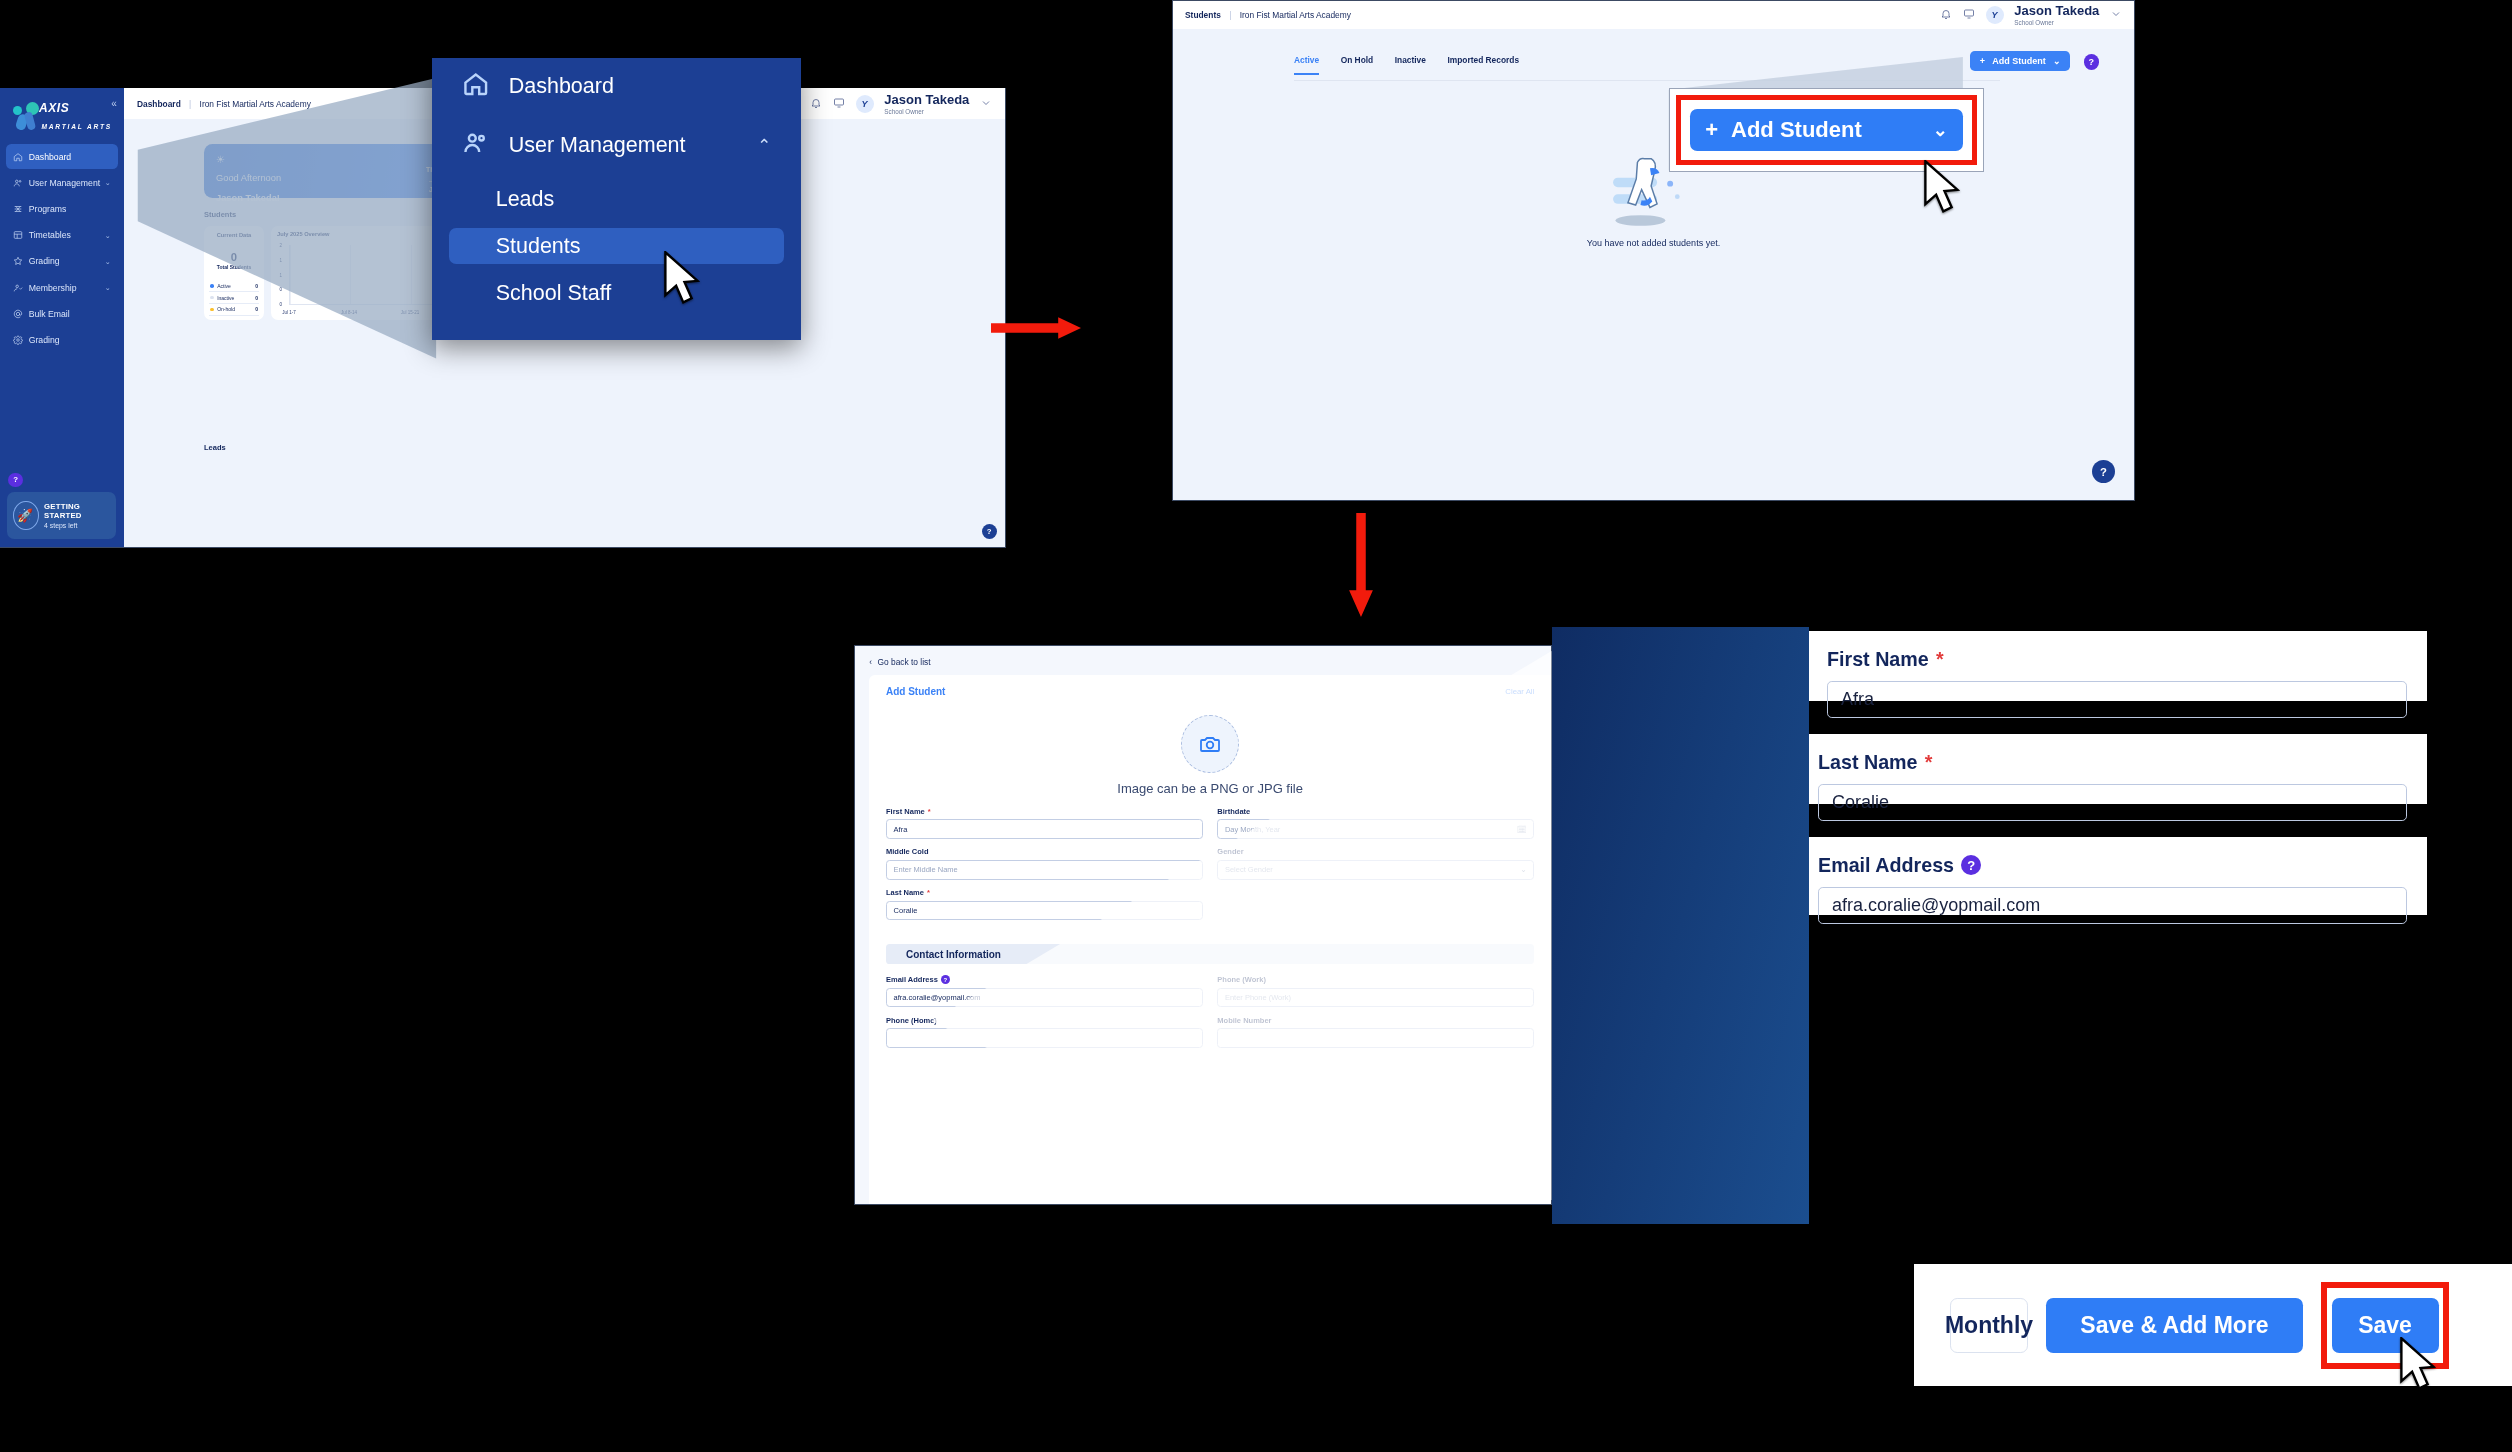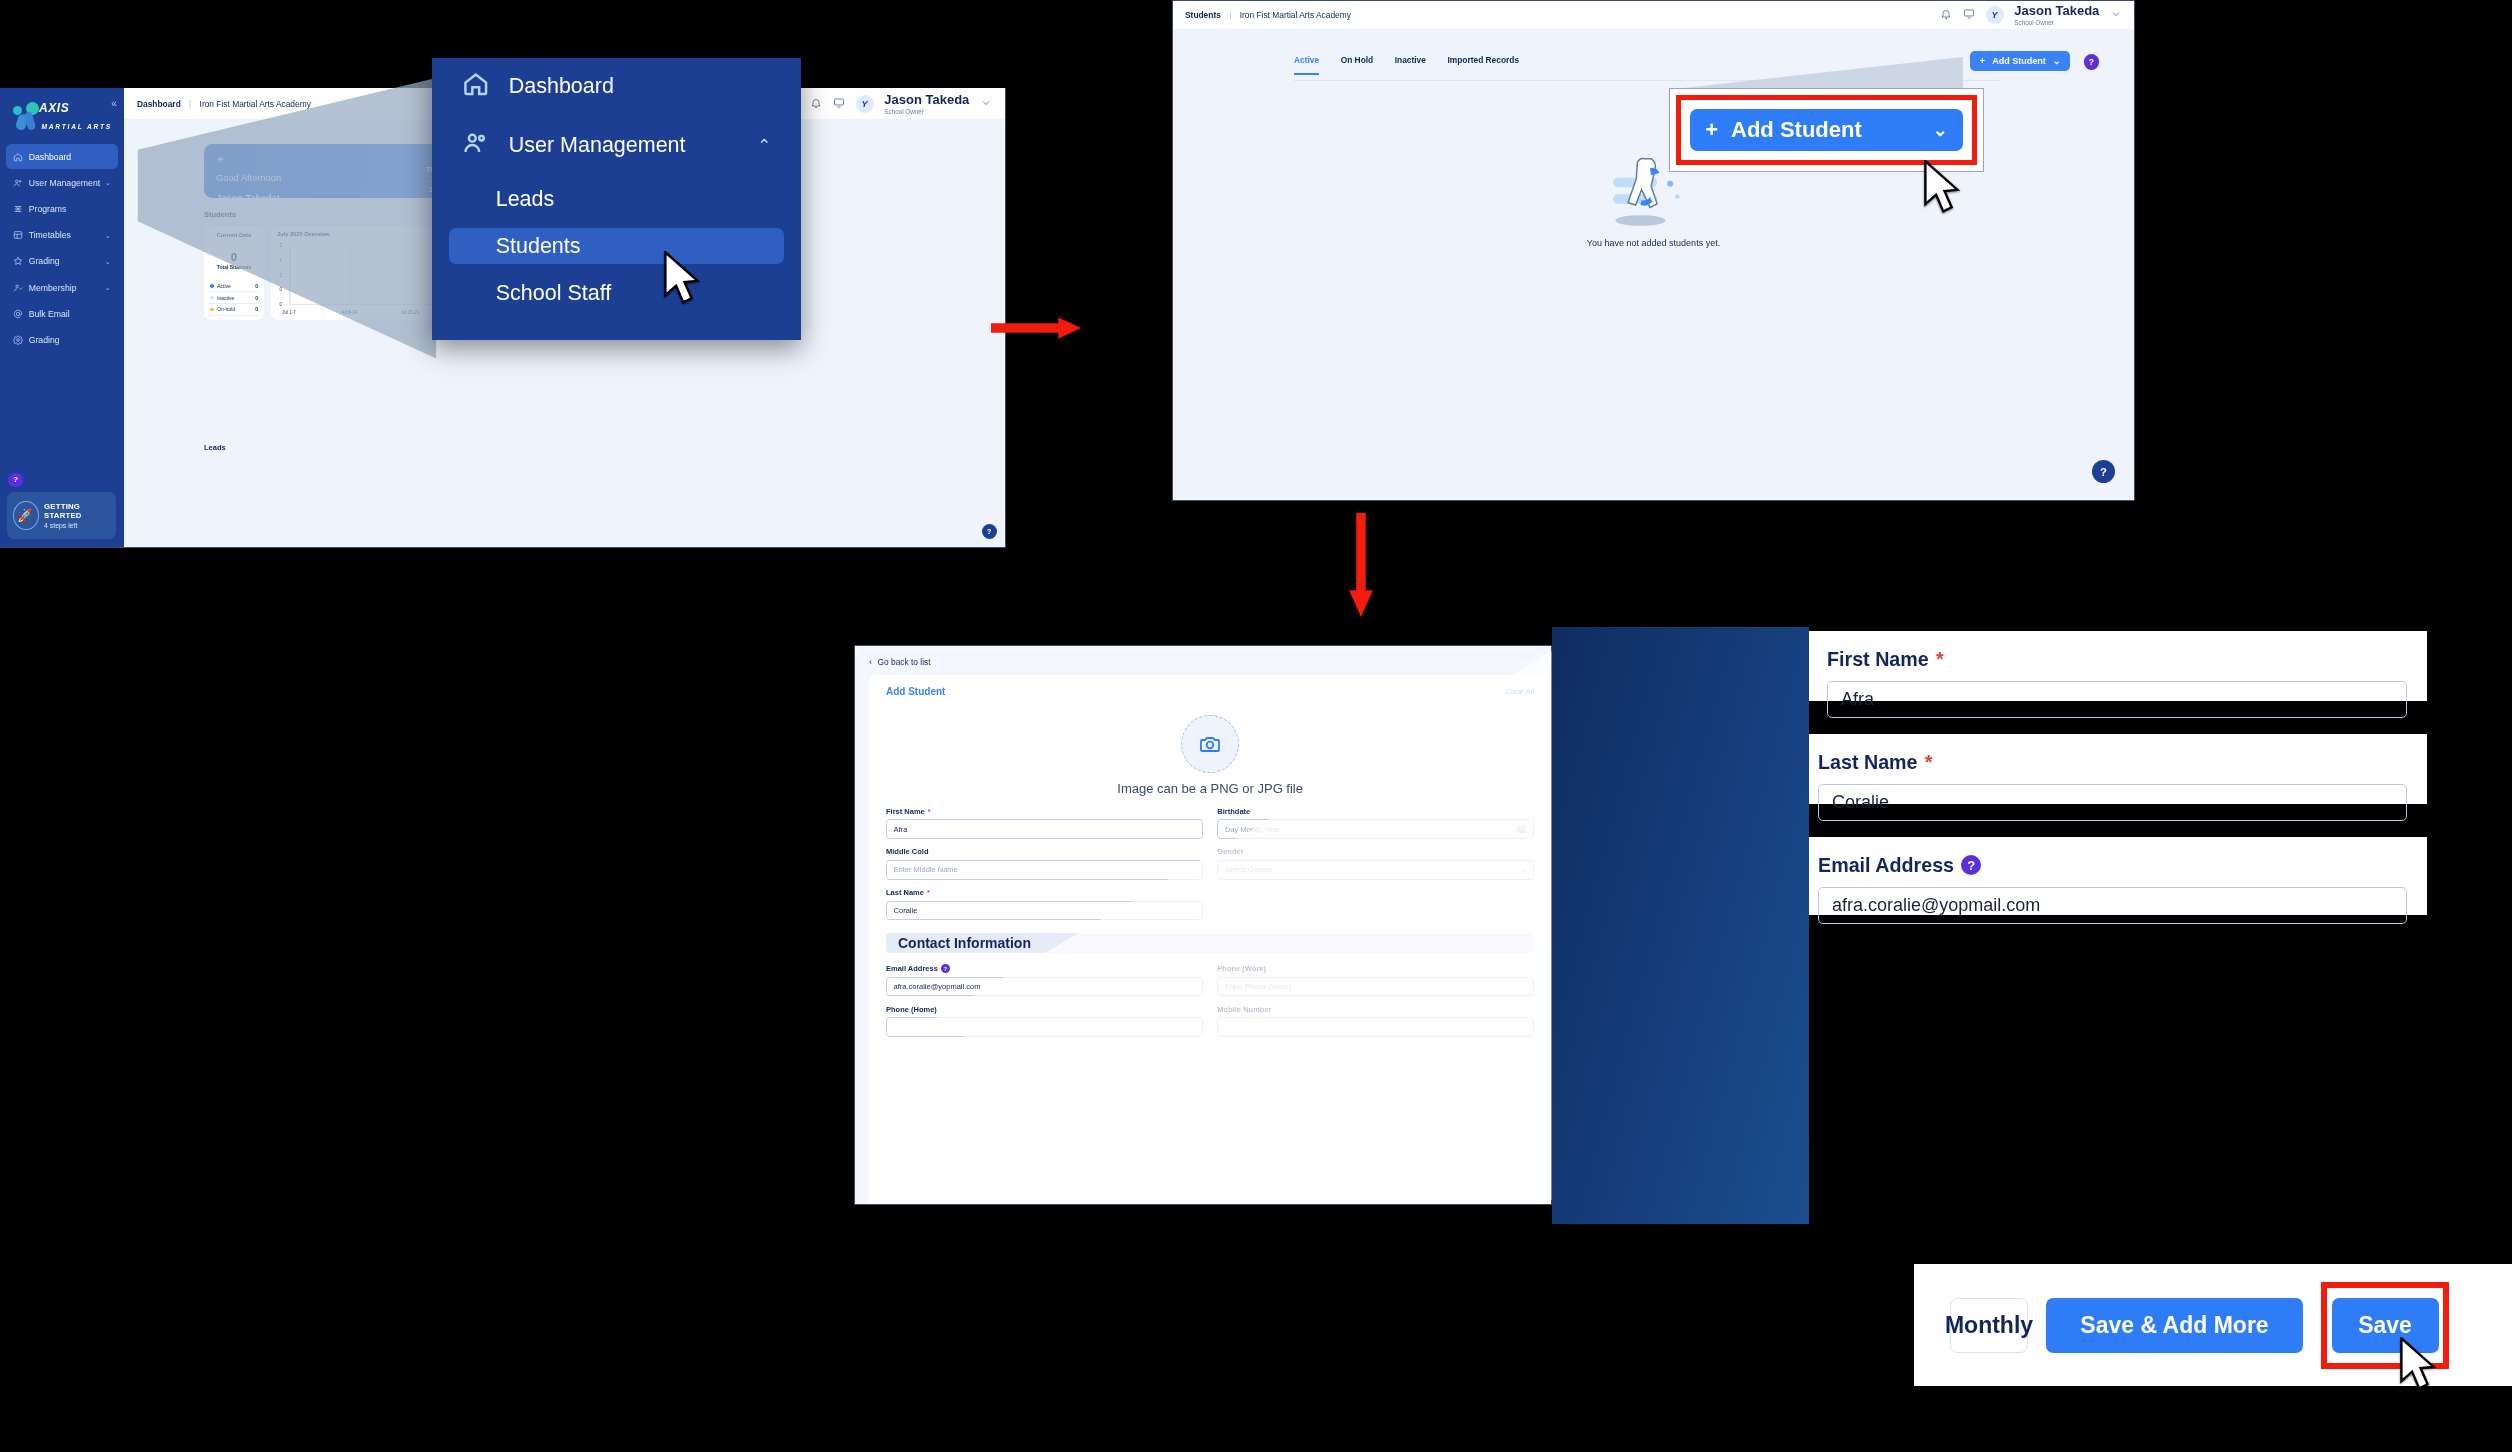--- a/index.html
+++ b/index.html
@@ -142,22 +142,22 @@
   .imgCap{ text-align:center; font-size:13px; color:#3a4a70; margin-top:8.4px;}
   .grid{ margin-top:10.7px; display:grid; grid-template-columns:1fr 1fr; column-gap:14.3px; row-gap:8.4px;}
   .fl{ font-size:7.5px; font-weight:bold; margin-bottom:3.6px; display:flex; align-items:center; gap:3px;}
   .fl .req{ color:#e23b3b; }
   .fl .qm{ width:9px; height:9px; border-radius:50%; background:#5b2fe0; color:#fff; font-size:6px; font-weight:bold;
            display:flex; align-items:center; justify-content:center;}
   .fi{ height:19.7px; border:0.6px solid #c3cee4; border-radius:3.6px; display:flex; align-items:center; padding:0 6.6px;
        font-size:7.5px; background:#fff;}
   .fi.ph{ color:#9aa7c2; }
   .fi .ic{ margin-left:auto; color:#8c9ab8; font-size:7.8px;}
-  .sectionBar{ margin-top:13px; height:20px; background:#e6ecf7; border-radius:3.6px; display:flex; align-items:center;
-               padding:0 12px; font-size:14px; font-weight:bold;}
+  .sectionBar{ margin-top:24px; height:20px; background:#e6ecf7; border-radius:3.6px; display:flex; align-items:center;
+               padding:0 20px; font-size:10px; font-weight:bold;}
 
   
   .callout{ position:absolute; background:#fff; box-shadow:0 3.6px 13px rgba(0,0,0,.45); padding:16.7px 20px; }
   .callout .cl{ font-size:19.7px; font-weight:bold; display:flex; align-items:center; gap:7.2px;}
   .callout .cl .req{ color:#e23b3b;}
   .callout .cl .qm{ width:20px; height:20px; border-radius:50%; background:#5b2fe0; color:#fff; font-size:13px; font-weight:bold;
                     display:flex; align-items:center; justify-content:center;}
   .callout .ci{ margin-top:10.7px; height:37px; border:1.2px solid #bcc8e0; border-radius:4.8px; display:flex; align-items:center;
                 padding:0 13px; font-size:18px; color:#1a2340;}
   #c1{ left:1807px; top:631px; width:620px; height:70px; }

